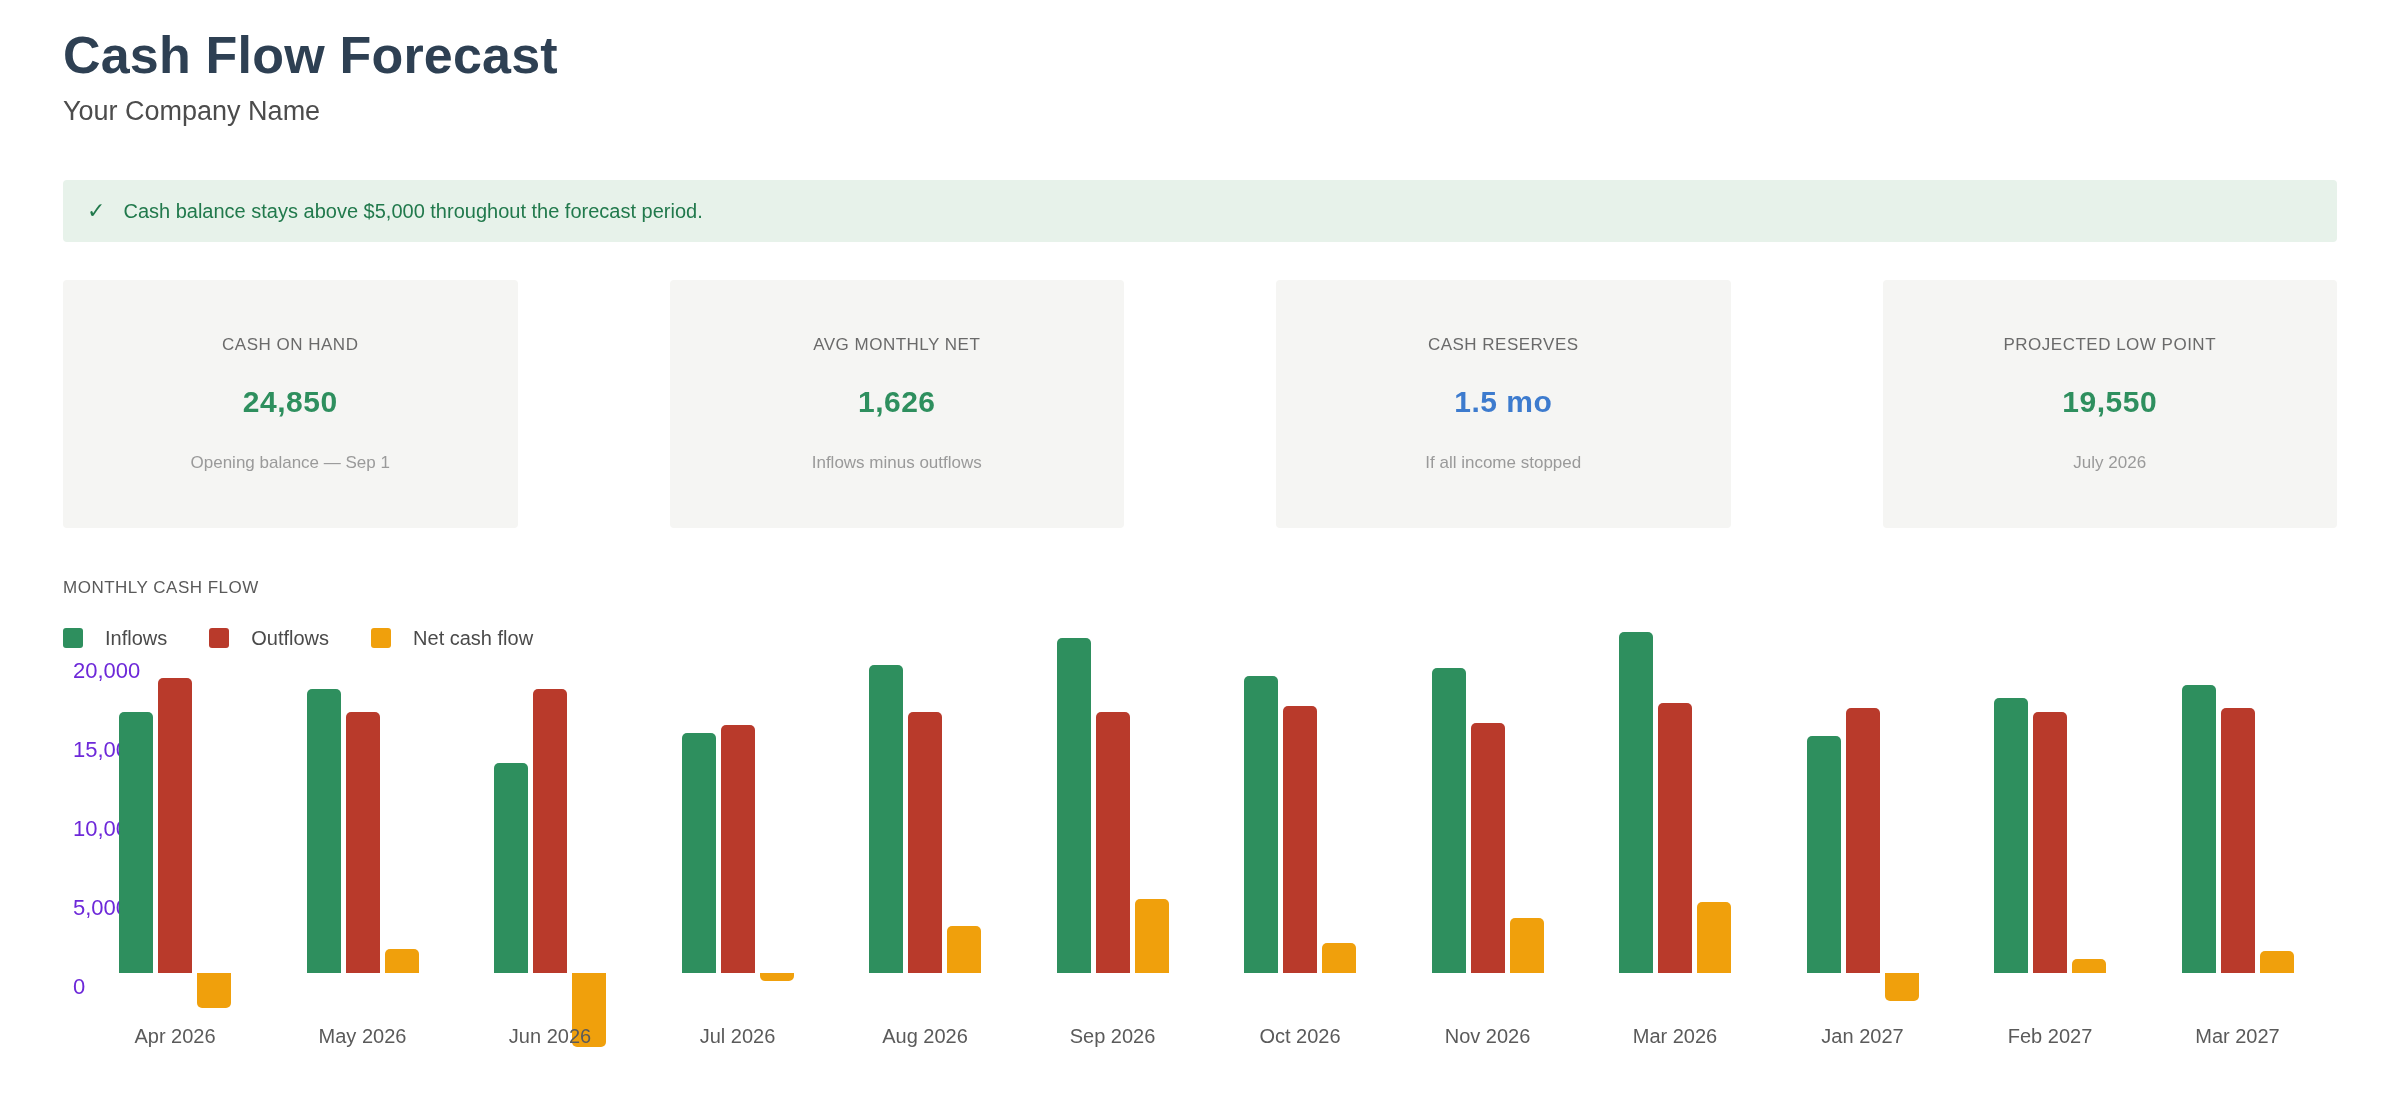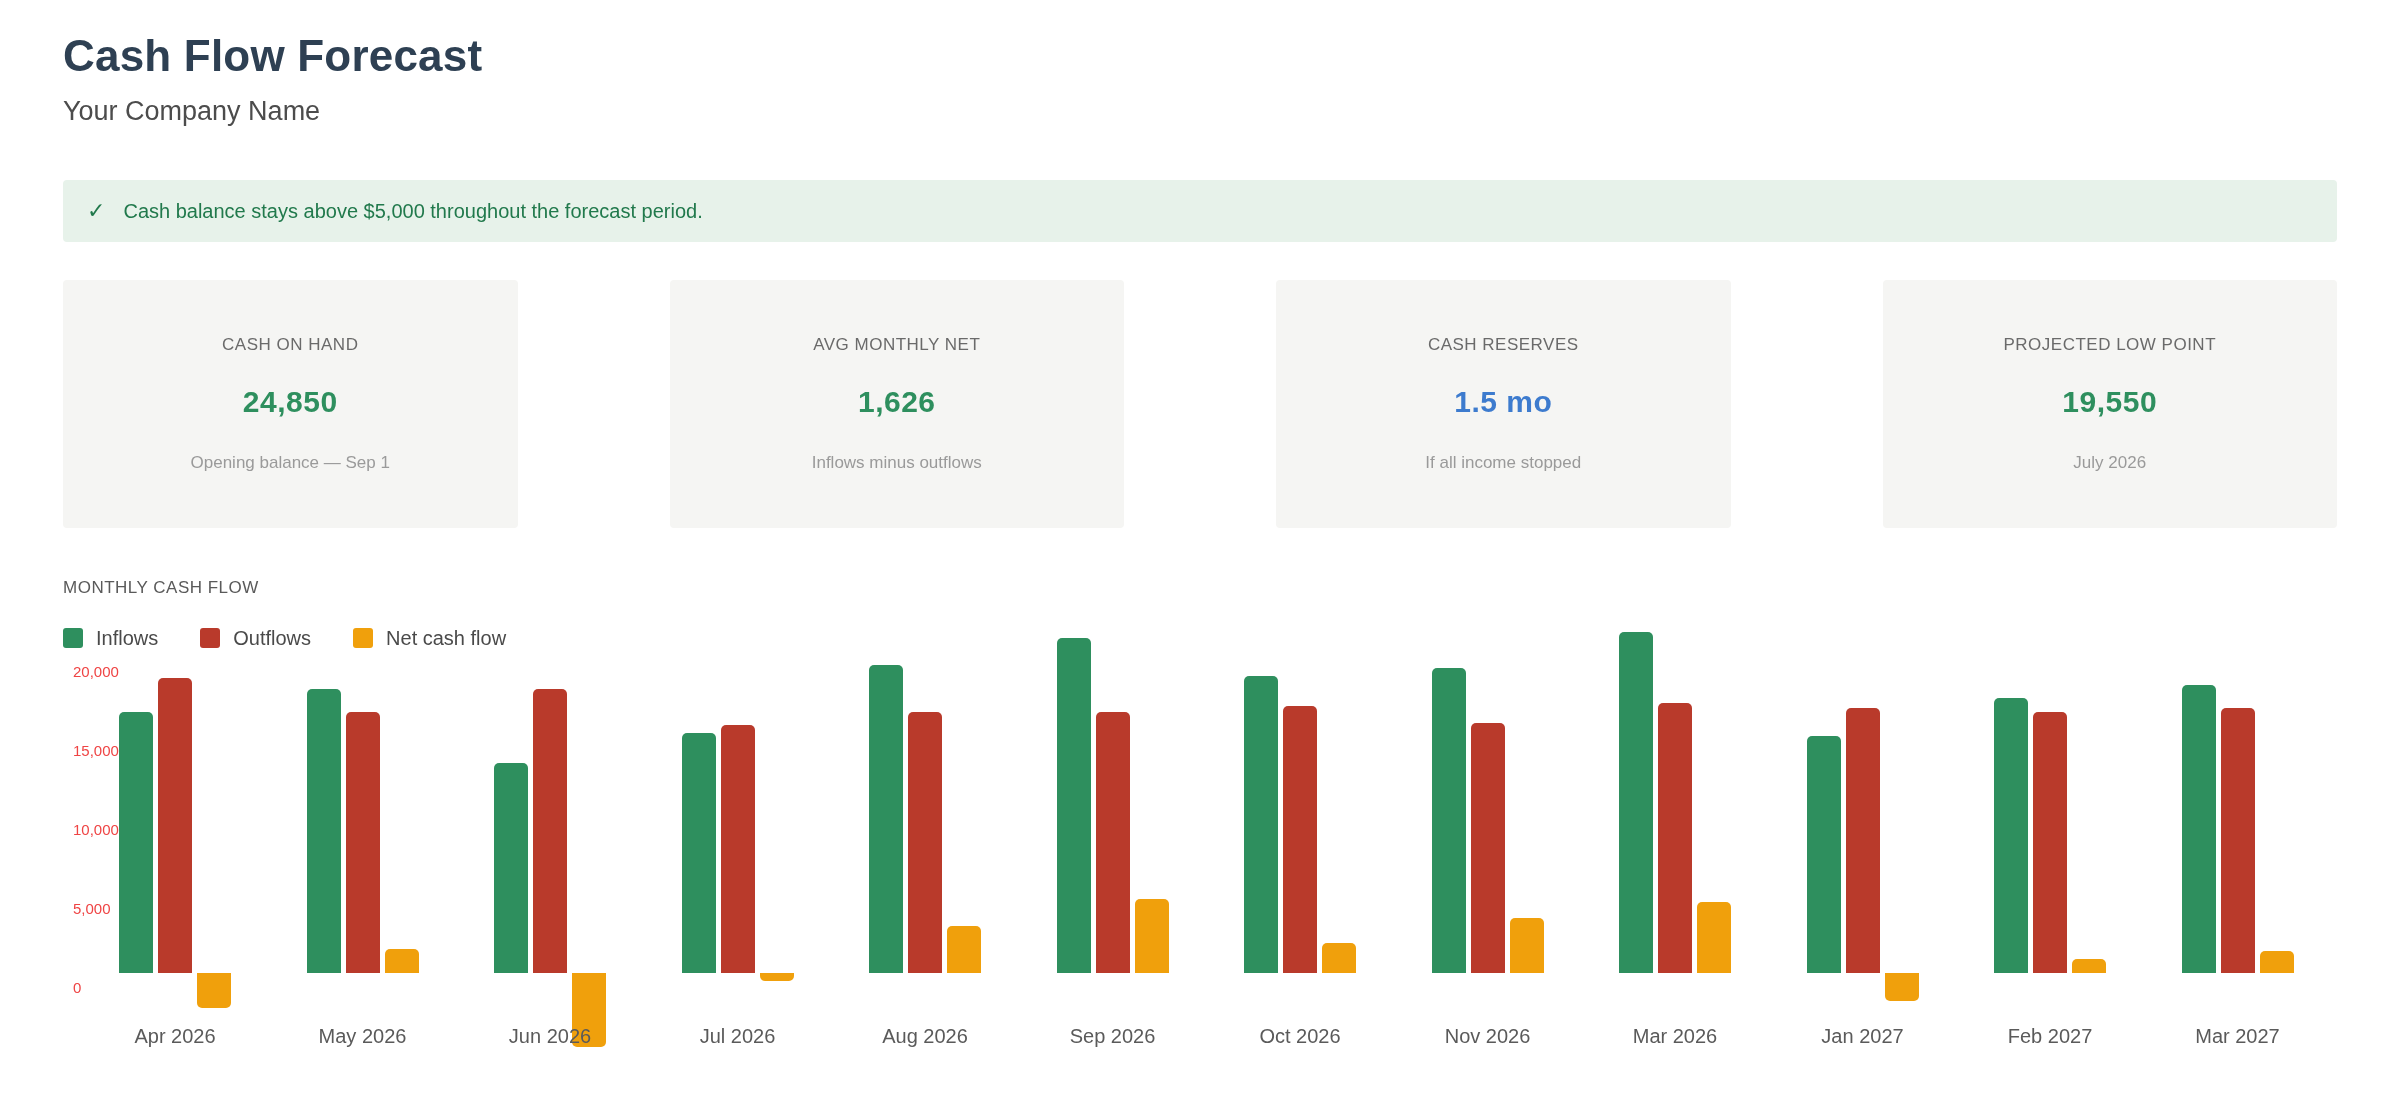--- a/index.html
+++ b/index.html
@@ -6,21 +6,21 @@
   html, body { background: #ffffff; }
   body {
     width: 2400px; height: 1109px;
     font-family: "Liberation Sans", "DejaVu Sans", sans-serif;
     overflow: hidden;
   }
   .page { padding: 30px 63px 0 63px; width: 2400px; }
 
   
   .header { display: flex; justify-content: space-between; align-items: flex-start; }
-  .title { font-size: 44px; font-weight: 600; letter-spacing: 0.2px; line-height: 51px; }
+  .title { font-size: 52px; font-weight: 600; letter-spacing: 0.2px; line-height: 51px; }
   .subtitle { margin-top: 18px; font-size: 27px; color: #4c4c4c; line-height: 24px; }
   .fiscal { padding-top: 30px; font-size: 21px; color: #8c8c8c; }
 
   
   .alert {
     margin-top: 57px; height: 62px; border-radius: 4px;
     display: flex; align-items: center; padding: 0 24px;
     font-size: 20px; gap: 18px;
   }
   .alert .check { font-size: 22px; }
@@ -32,28 +32,28 @@
     display: flex; flex-direction: column; align-items: center; justify-content: center;
     text-align: center;
   }
   .card-label { font-size: 17px; color: #6a6a6a; letter-spacing: 0.5px; }
   .card-value { font-size: 30px; font-weight: 600; margin: 30px 0 34px 0; letter-spacing: 0.5px; }
   .card-sub { font-size: 17px; color: #9a9a9a; }
 
   
   .section-title { margin-top: 50px; font-size: 17px; color: #5a5a5a; letter-spacing: 0.5px; line-height: 20px; }
   .legend { margin-top: 28px; display: flex; align-items: center; gap: 42px; height: 24px; }
-  .legend-item { display: flex; align-items: center; gap: 13px; }
+  .legend-item { display: flex; align-items: center; gap: 22px; }
   .swatch { width: 20px; height: 20px; border-radius: 3px; display: inline-block; }
   .legend-label { font-size: 20px; color: #4a4a4a; }
 
   .chart { position: relative; margin-top: -22px; height: 457px; width: 2274px; }
   .ytick {
     position: absolute; left: 10px; transform: translateY(-50%);
-    font-size: 15px; color: #ef4444; white-space: nowrap;
+    font-size: 22px; color: #6d28d9; white-space: nowrap;
   }
   .bar { position: absolute; width: 34px; border-radius: 5px 5px 0 0; }
   .bar.neg { border-radius: 0 0 5px 5px; }
   .xlabel {
     position: absolute; top: 408px; transform: translate(-50%, -50%);
     font-size: 20px; color: #5a5a5a; white-space: nowrap;
   }
 </style>
 </head>
 <body>

